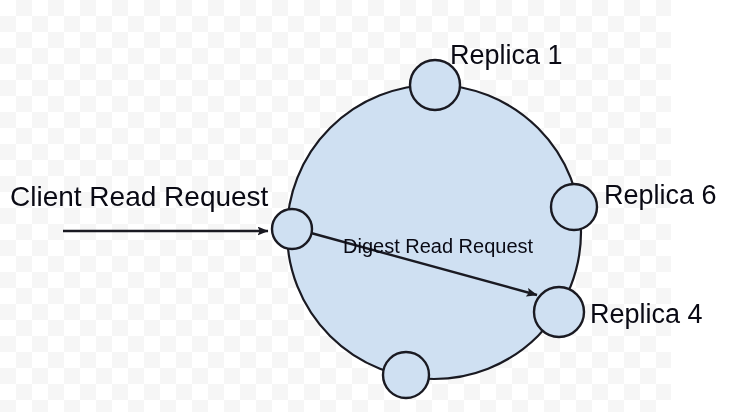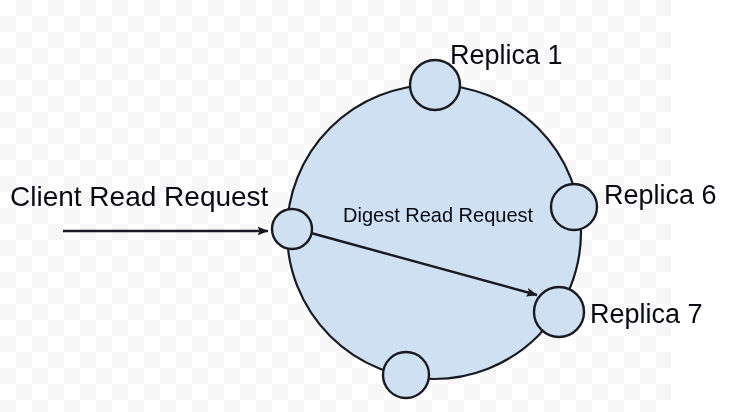--- a/index.html
+++ b/index.html
@@ -73,19 +73,19 @@
 
     <line id="edge-client" x1="63" y1="231" x2="268" y2="231" stroke="#1a1a22" stroke-width="2.4" marker-end="url(#arrowhead)"></line>
 
     <line id="edge-digest" x1="311" y1="233" x2="537" y2="295" stroke="#1a1a22" stroke-width="2.4" marker-end="url(#arrowhead)"></line>
   </svg>
 
   <div class="lbl lbl-replica" style="left:450px; top:42px;">Replica 1</div>
 
   <div class="lbl lbl-replica" style="left:604px; top:182px;">Replica 6</div>
 
-  <div class="lbl lbl-replica" style="left:590px; top:301px;">Replica 7</div>
+  <div class="lbl lbl-replica" style="left:590px; top:301px;">Replica 4</div>
 
   <div class="lbl lbl-client" style="left:10px; top:183px;">Client Read Request</div>
 
-  <div class="lbl lbl-digest" style="left:343px; top:205px;">Digest Read Request</div>
+  <div class="lbl lbl-digest" style="left:343px; top:236px;">Digest Read Request</div>
 
 </div>
 
 </body></html>

